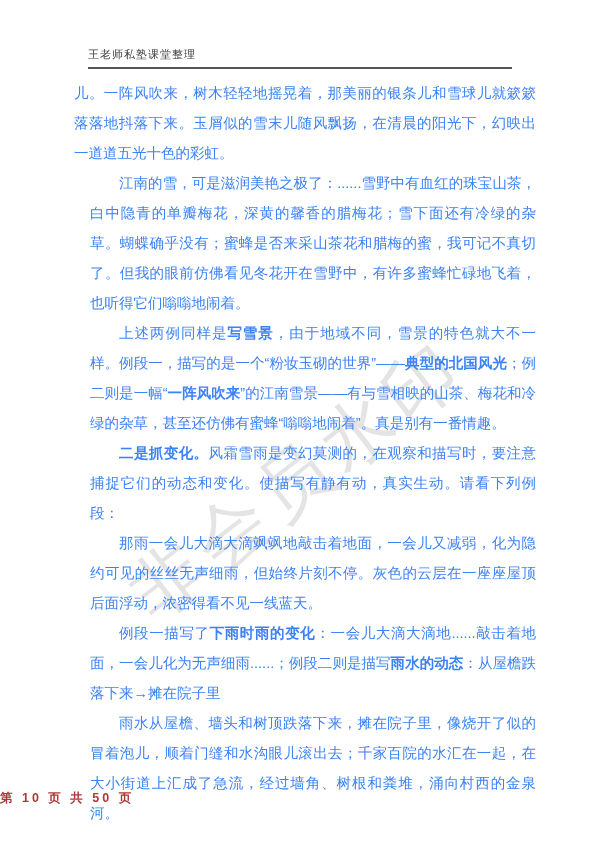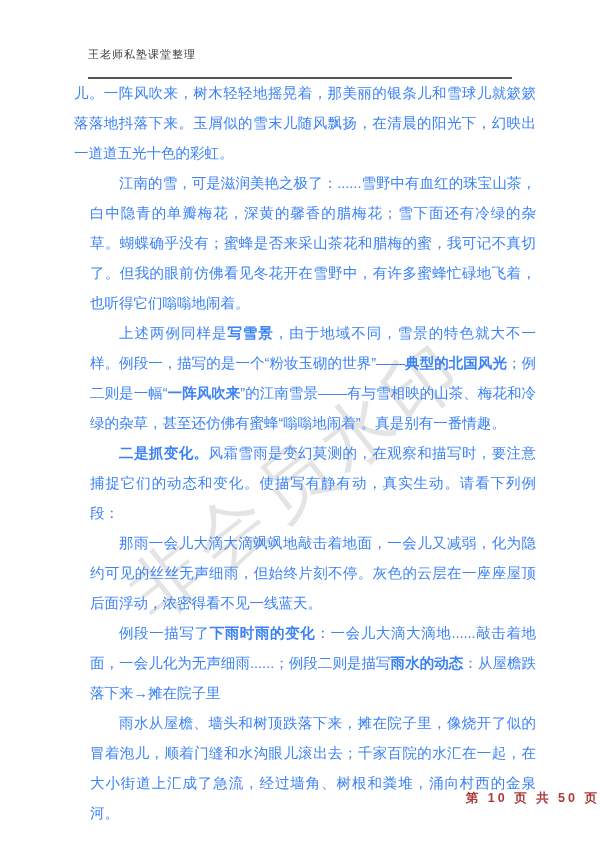--- a/index.html
+++ b/index.html
@@ -19,21 +19,21 @@
   .header {
     position: absolute;
     top: 44px;
     left: 88px;
     right: 88px;
   }
   .header-title {
     display: inline-block;
     font-size: 11px;
     color: #3d3d3d;
-    padding-bottom: 15px;
+    padding-bottom: 5px;
     letter-spacing: 1px;
   }
   .header-rule {
     border-bottom: 2px solid #555555;
     height: 0;
   }
   
   .watermark {
     position: absolute;
     left: 140px;
@@ -62,23 +62,22 @@
   }
   .para { margin: 0; }
   .para.indent { text-indent: 2em; margin-left: 16px; }
   .run.bold { font-weight: bold; }
   
   .footer {
     position: absolute;
     left: 0;
     right: 0;
     bottom: 42px;
-    text-align: right;
+    text-align: left;
     z-index: 2;
-    margin-left: 12px;
   }
   .footer-label {
     font-size: 12.5px;
     font-weight: bold;
     letter-spacing: 3px;
     color: #ac3838;
   }
 </style>
 </head>
 <body>

